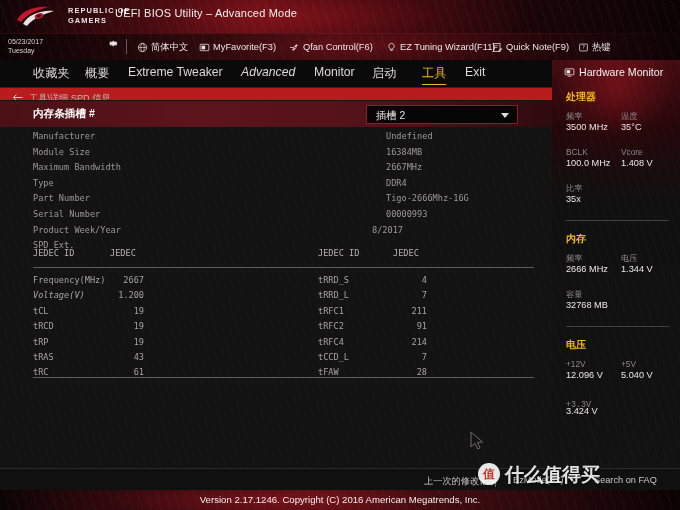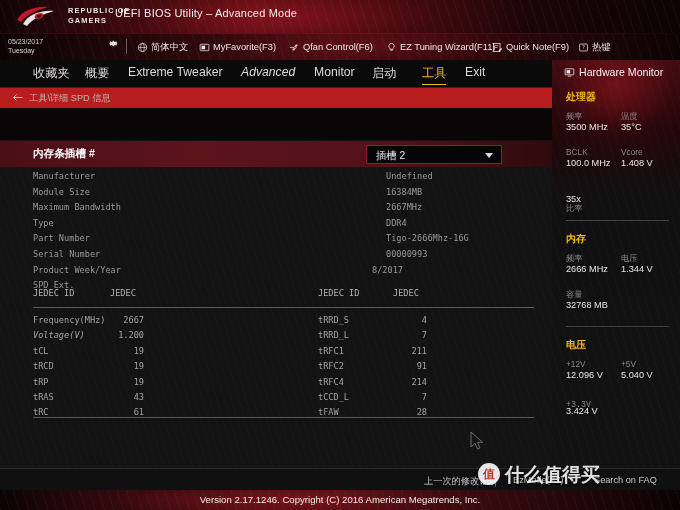--- a/index.html
+++ b/index.html
@@ -120,41 +120,40 @@
   .crumb-text {
     position: absolute; left: 29px; top: 4px;
     font-size: 9.2px; color: #bdb8b9; white-space: nowrap;
   }
 
   
   .content {
     position: absolute; left: 0; top: 100px;
     width: 552px; height: 368px;
     background: #131314;
-    margin-top: 40px;
   }
   .content:before {
     content: ""; position: absolute; inset: 0;
     background: repeating-linear-gradient(74deg, rgba(255,255,255,0.014) 0px, rgba(255,255,255,0.014) 1px, rgba(0,0,0,0) 1px, rgba(0,0,0,0) 7px);
     pointer-events: none;
   }
 
   
   .slot-row {
     position: absolute; left: 0; top: 1px;
     width: 552px; height: 26px;
     background: linear-gradient(90deg, #4a1016 0%, #5c141b 35%, #521219 70%, #2e0a0e 100%);
   }
   .slot-label {
     position: absolute; left: 33px; top: 6px;
     font-size: 10.6px; font-weight: bold; color: #ffffff; white-space: nowrap;
   }
   .slot-select {
     position: absolute; left: 366px; top: 4px;
-    width: 136px; height: 19px;
+    width: 152px; height: 19px;
     background: #050505;
     border: 1px solid #8e1e26;
   }
   .slot-select .val {
     position: absolute; left: 9px; top: 3px;
     font-size: 10.3px; color: #e8e4e5;
   }
   .slot-select .chev {
     position: absolute; right: 8px; top: 7px;
     width: 0; height: 0;
@@ -529,21 +528,21 @@
 
     <div class="hw-sec" style="top:30px;">处理器</div>
     <div class="hw-lab" style="left:14px; top:51px;">频率</div>
     <div class="hw-val" style="left:14px; top:62px;">3500 MHz</div>
     <div class="hw-lab" style="left:69px; top:51px;">温度</div>
     <div class="hw-val" style="left:69px; top:62px;">35°C</div>
     <div class="hw-lab" style="left:14px; top:87px;">BCLK</div>
     <div class="hw-val" style="left:14px; top:98px;">100.0 MHz</div>
     <div class="hw-lab" style="left:69px; top:87px;">Vcore</div>
     <div class="hw-val" style="left:69px; top:98px;">1.408 V</div>
-    <div class="hw-lab" style="left:14px; top:123px;margin-top:20px;">比率</div>
+    <div class="hw-lab" style="left:14px; top:123px;">比率</div>
     <div class="hw-val" style="left:14px; top:134px;">35x</div>
     <div class="hw-div" style="top:160px;"></div>
 
     <div class="hw-sec" style="top:172px;">内存</div>
     <div class="hw-lab" style="left:14px; top:193px;">频率</div>
     <div class="hw-val" style="left:14px; top:204px;">2666 MHz</div>
     <div class="hw-lab" style="left:69px; top:193px;">电压</div>
     <div class="hw-val" style="left:69px; top:204px;">1.344 V</div>
     <div class="hw-lab" style="left:14px; top:229px;">容量</div>
     <div class="hw-val" style="left:14px; top:240px;">32768 MB</div>

